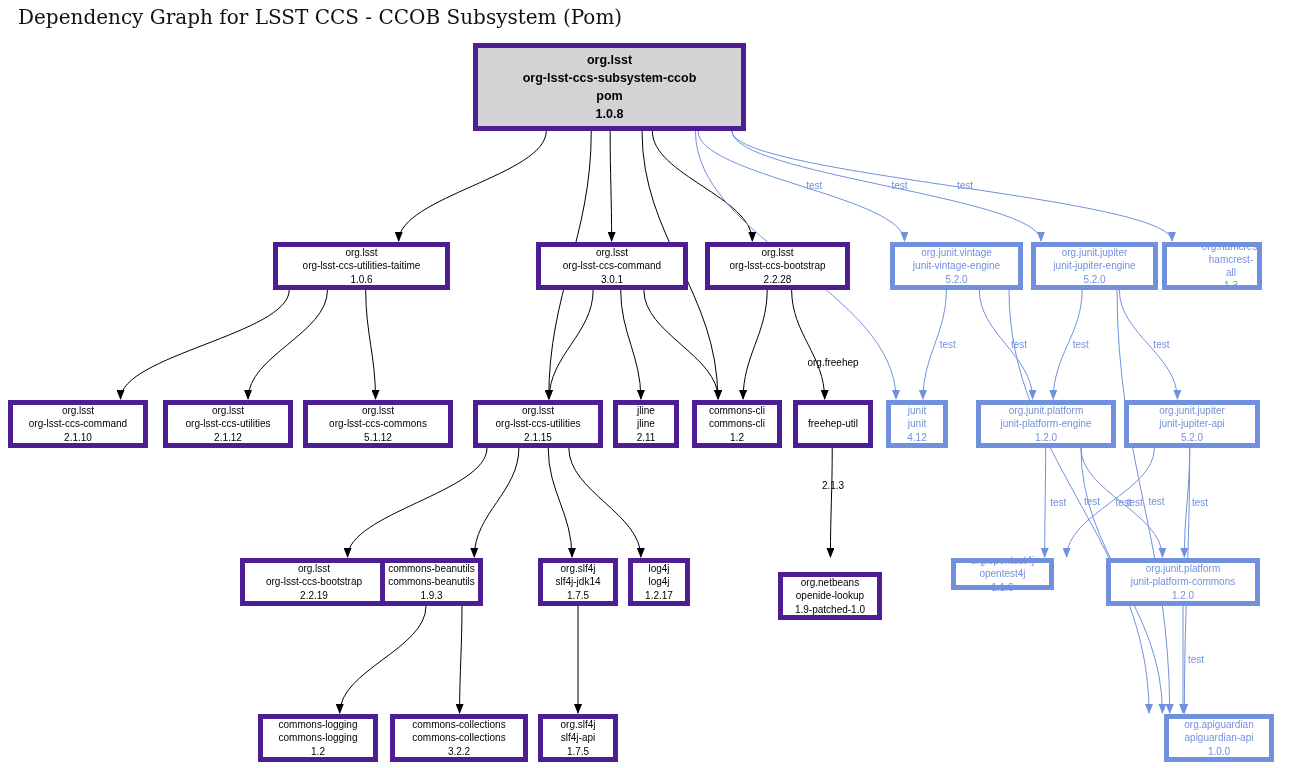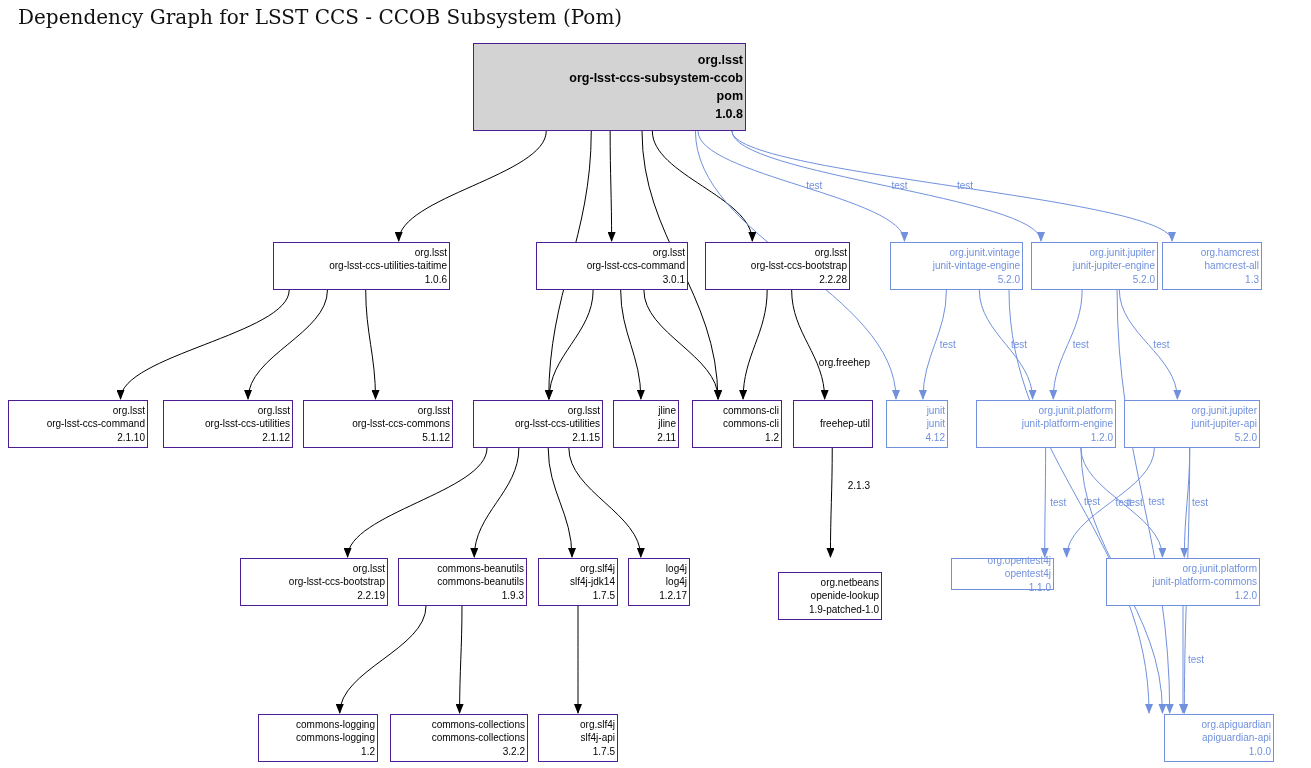--- a/index.html
+++ b/index.html
@@ -1,22 +1,22 @@
 <!DOCTYPE html>
 <html style="--test: #7191de; --rootfill: #d3d3d3;"><head>
 <meta charset="utf-8">
 <style>
   html,body{margin:0;padding:0;background:#ffffff;}
   #stage{position:relative;width:1311px;height:768px;overflow:hidden;
          font-family:"Liberation Sans",sans-serif;background:#ffffff;}
   .title{position:absolute;left:18px;top:5px;
          font-family:"DejaVu Serif",serif;font-size:20px;color:#111;}
   svg.edges{position:absolute;left:0;top:0;}
-  .node{position:absolute;box-sizing:border-box;border:1px solid #4c1d95;background:#fff;
-        display:flex;flex-direction:column;justify-content:center;align-items:flex-end;
+  .node{position:absolute;box-sizing:border-box;border:5px solid #4c1d95;background:#fff;
+        display:flex;flex-direction:column;justify-content:center;align-items:center;
         text-align:center;font-size:10px;line-height:1.32;color:#000;padding:2px;}
   .node.test{border-color:var(--test);color:var(--test);}
   .node.root{background:var(--rootfill);font-weight:bold;font-size:12.5px;line-height:1.45;}
   .edge-label{font-size:10px;fill:var(--test);}
 </style>
 </head>
 <body>
 
 <div id="stage">
   <div class="title">Dependency Graph for LSST CCS - CCOB Subsystem (Pom)</div>
@@ -169,21 +169,21 @@
     <div class="node test" style="left: 1124px; top: 400px; width: 136px; height: 48px;">
       <span>org.junit.jupiter</span>
       <span>junit-jupiter-api</span>
       <span>5.2.0</span>
     </div>
     <div class="node compile" style="left: 240px; top: 558px; width: 148px; height: 48px;">
       <span>org.lsst</span>
       <span>org-lsst-ccs-bootstrap</span>
       <span>2.2.19</span>
     </div>
-    <div class="node compile" style="left: 398px; top: 558px; width: 129px; height: 48px;">
+    <div class="node compile" style="left: 380px; top: 558px; width: 103px; height: 48px;">
       <span>commons-beanutils</span>
       <span>commons-beanutils</span>
       <span>1.9.3</span>
     </div>
     <div class="node compile" style="left: 538px; top: 558px; width: 80px; height: 48px;">
       <span>org.slf4j</span>
       <span>slf4j-jdk14</span>
       <span>1.7.5</span>
     </div>
     <div class="node compile" style="left: 628px; top: 558px; width: 62px; height: 48px;">

